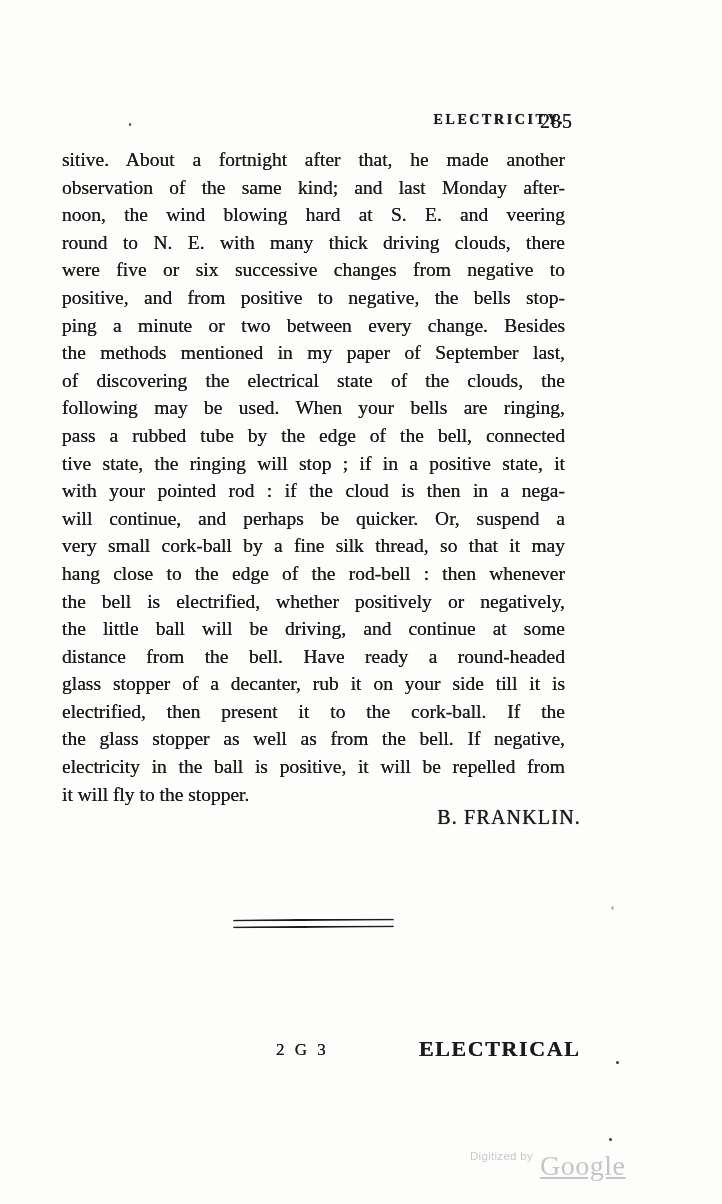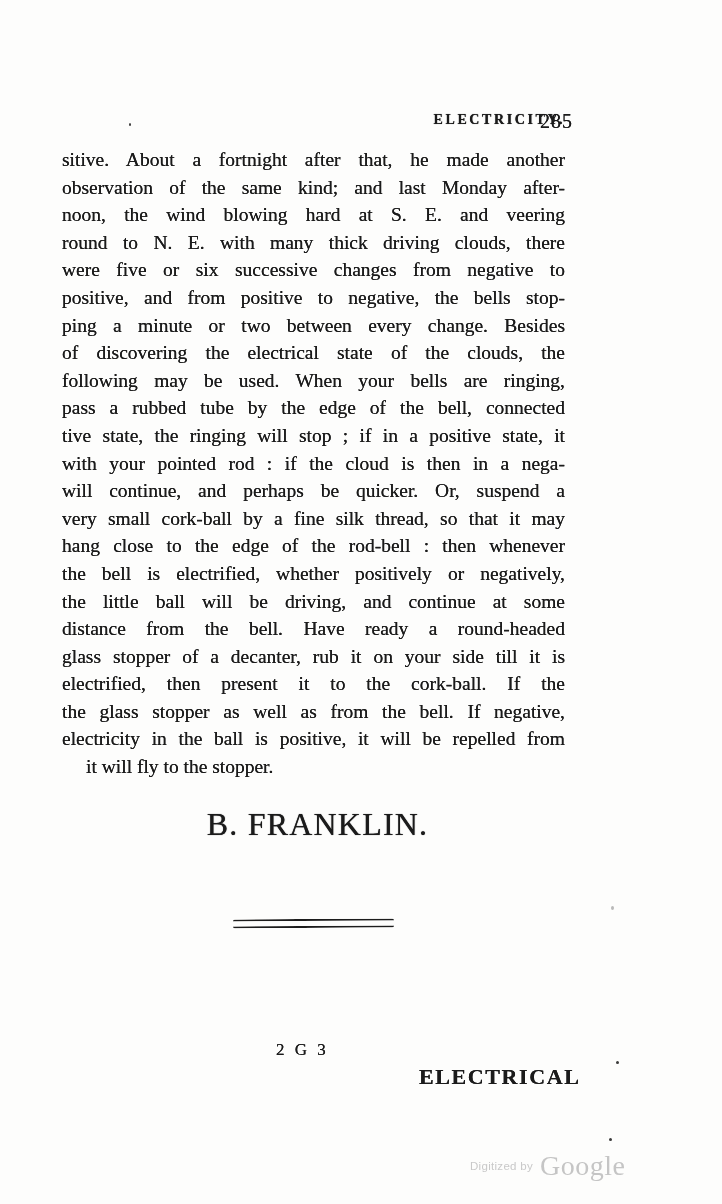--- a/index.html
+++ b/index.html
@@ -57,31 +57,30 @@
     font-size: 19.5px;
     line-height: 27.6px;
     text-align: justify;
     text-align-last: justify;
     text-justify: inter-word;
     text-shadow: 0 0 0.55px currentColor;
     white-space: normal;
   }
   .body-text .line.last {
     text-align-last: left;
-    margin-left: 24px;
   }
 
   
   .signature-line {
     position: absolute;
-    left: 66px;
+    left: 78px;
     top: 806px;
     width: 503px;
-    text-align: center;
-    font-size: 32px;
+    text-align: right;
+    font-size: 20px;
     letter-spacing: 1.2px;
     text-shadow: 0 0 0.8px currentColor;
   }
 
   
   .section-divider {
     position: absolute;
     left: 233px;
     top: 919px;
     width: 161px;
@@ -104,44 +103,44 @@
   }
   .catchword {
     position: absolute;
     left: 419px;
     top: 1036px;
     font-size: 22px;
     font-weight: bold;
     letter-spacing: 1.6px;
     text-shadow: 0 0 0.4px currentColor;
     white-space: nowrap;
-    margin-top: 28px;
   }
 
   
   .watermark {
     position: absolute;
     left: 470px;
     top: 1150px;
     display: flex;
-    align-items: center;
+    align-items: flex-start;
     gap: 7px;
     user-select: none;
   }
   .watermark-prefix {
     font-family: "Liberation Sans", "DejaVu Sans", sans-serif;
     font-size: 11.5px;
     color: #c9c9c9;
     letter-spacing: 0.3px;
   }
   .watermark-logo {
     font-family: "Liberation Serif", "DejaVu Serif", serif;
     font-size: 28px;
     color: #c5c5c5;
     letter-spacing: 0.5px;
+    text-decoration: underline;
   }
 
   
   .speck {
     position: absolute;
     border-radius: 50%;
     background: #3a3a3a;
   }
   .speck.s1 { left: 129px; top: 123px; width: 2px; height: 3px; }
   .speck.s2 { left: 611px; top: 906px; width: 3px; height: 4px; background: #b9b9b9; }
@@ -159,20 +158,21 @@
   </div>
 
   <div class="body-text">
       <div class="line">sitive. About a fortnight after that, he made another</div>
       <div class="line">observation of the same kind; and last Monday after-</div>
       <div class="line">noon, the wind blowing hard at S. E. and veering</div>
       <div class="line">round to N. E. with many thick driving clouds, there</div>
       <div class="line">were five or six successive changes from negative to</div>
       <div class="line">positive, and from positive to negative, the bells stop-</div>
       <div class="line">ping a minute or two between every change. Besides</div>
+      <div class="line">the methods mentioned in my paper of September last,</div>
       <div class="line">of discovering the electrical state of the clouds, the</div>
       <div class="line">following may be used. When your bells are ringing,</div>
       <div class="line">pass a rubbed tube by the edge of the bell, connected</div>
       <div class="line">tive state, the ringing will stop ; if in a positive state, it</div>
       <div class="line">with your pointed rod : if the cloud is then in a nega-</div>
       <div class="line">will continue, and perhaps be quicker. Or, suspend a</div>
       <div class="line">very small cork-ball by a fine silk thread, so that it may</div>
       <div class="line">hang close to the edge of the rod-bell : then whenever</div>
       <div class="line">the bell is electrified, whether positively or negatively,</div>
       <div class="line">the little ball will be driving, and continue at some</div>

